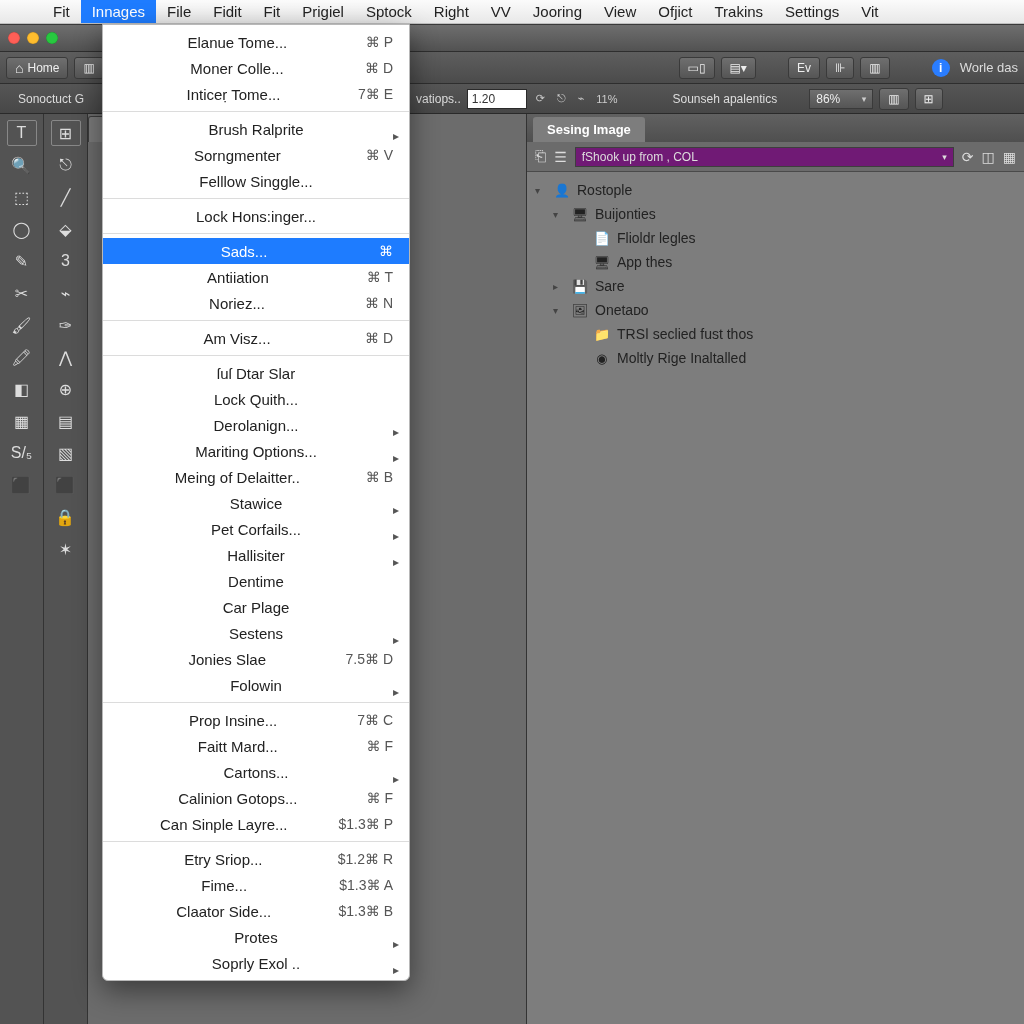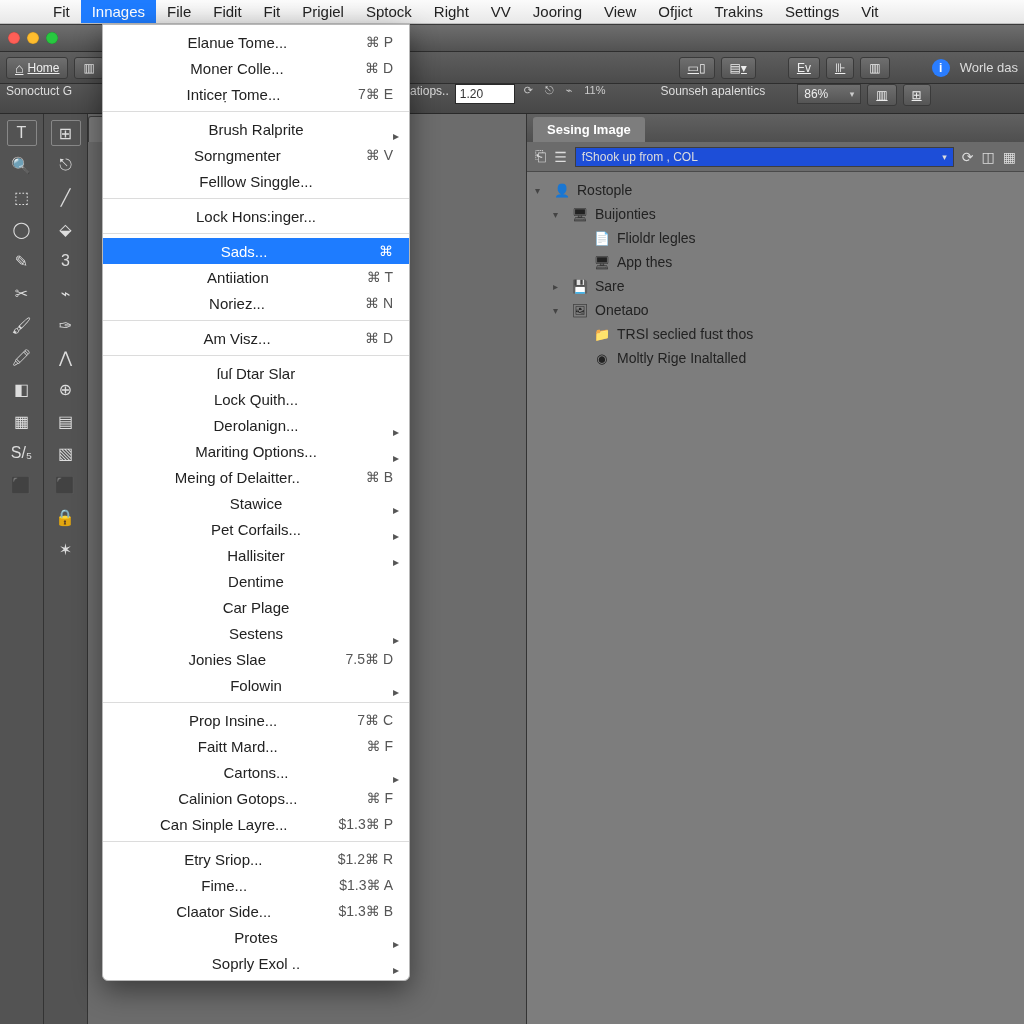--- a/index.html
+++ b/index.html
@@ -11,26 +11,26 @@
   .menubar .mitem { padding: 3px 11px; cursor:default; }
   .menubar .mitem.active { background:#1e7cff; color:#fff; }
 
   
   .winbar { height: 28px; background: linear-gradient(#6e6e6e,#525252); display:flex; align-items:center; padding: 0 8px; border-top:1px solid #3a3a3a; border-bottom:1px solid #2e2e2e; }
   .traffic { display:flex; gap:7px; margin-right:12px; }
   .traffic span { width:12px; height:12px; border-radius:50%; display:block; box-shadow: inset 0 0 1px rgba(0,0,0,.5);}
   .traffic .r{background:#ff5f57;} .traffic .y{background:#ffbd2e;} .traffic .g{background:#28c940;}
 
   .appbar { height:32px; background: linear-gradient(#5e5e5e,#4b4b4b); display:flex; align-items:center; padding:0 6px; gap:6px; color:#ddd; font-size:13px; border-bottom:1px solid #2e2e2e;}
-  .appbar .btn, .optbar .btn { background:linear-gradient(#6f6f6f,#555); border:1px solid #3a3a3a; border-radius:3px; height:22px; min-width:26px; padding:0 8px; display:flex; align-items:center; justify-content:center; color:#eee; font-size:12px;text-decoration:underline;}
+  .appbar .btn, .optbar .btn { background:linear-gradient(#6f6f6f,#555); border:1px solid #3a3a3a; border-radius:3px; height:22px; min-width:26px; padding:0 8px; display:flex; align-items:center; justify-content:center; color:#eee; font-size:12px;}
   .appbar .home-ico::before{content:"⌂"; font-size:14px; margin-right:4px;}
   .appbar .sep{flex:1;}
   .appbar .info-ico{ width:18px;height:18px;border-radius:50%;background:#2a7dff;color:#fff;display:flex;align-items:center;justify-content:center;font-weight:bold;font-size:12px; margin-right:4px;}
 
-  .optbar { height:30px; background: linear-gradient(#565656,#474747); display:flex; padding:0 6px; gap:6px; color:#ddd; font-size:12px; border-bottom:1px solid #2a2a2a;}
+  .optbar { height:30px; background: linear-gradient(#565656,#474747); display:flex; align-items:center; padding:0 18px; gap:6px; color:#ddd; font-size:12px; border-bottom:1px solid #2a2a2a;}
   .optbar .field{ background:#fff; color:#333; border:1px solid #2a2a2a; height:20px; width:60px; padding:0 4px; font-size:12px;}
   .optbar .pct{ background:linear-gradient(#6f6f6f,#555); border:1px solid #3a3a3a; height:20px; width:64px; color:#eee; font-size:12px; padding:0 6px; display:flex; align-items:center; justify-content:space-between;}
   .optbar .pct::after{content:"▾"; font-size:9px; color:#ccc;}
   .optbar .mini{ color:#ccc; font-size:11px; padding:0 3px;}
 
   
   .workspace { position:absolute; top:114px; left:0; right:0; bottom:0; display:flex; }
   .toolcol { width:44px; background:#535353; border-right:1px solid #333; display:flex; flex-direction:column; align-items:center; padding:6px 0; gap:6px;}
   .toolcol2 { width:44px; background:#535353; border-right:1px solid #333; display:flex; flex-direction:column; align-items:center; padding:6px 0; gap:6px;}
   .tool { width:30px; height:26px; display:flex; align-items:center; justify-content:center; color:#ddd; font-size:16px; border-radius:2px;}
@@ -41,21 +41,21 @@
   .doctab { position:absolute; top:0; left:0; height:28px; display:flex; align-items:flex-end;}
   .doctab .tab{ background:#7a7a7a; border:1px solid #3c3c3c; border-bottom:none; height:26px; padding:0 26px 0 12px; font-size:13px; color:#ddd; border-radius:3px 3px 0 0; position:relative; display:flex; align-items:center;}
   .doctab .tab .x{position:absolute;right:6px;color:#ddd;font-size:12px;}
   .doctab .extra{ margin-left:10px; display:flex; gap:10px; color:#ccc; font-size:14px; align-items:center; height:26px;}
 
   
   .rightpanel { position:absolute; top:114px; right:0; width:498px; bottom:0; background:#7d7d7d; border-left:1px solid #333;}
   .rp-tabs{ height:28px; background:linear-gradient(#616161,#4f4f4f); display:flex; align-items:flex-end; padding-left:6px;}
   .rp-tabs .tab{ background:#7d7d7d; color:#ffffff; font-size:13px; font-weight:bold; padding:5px 14px; border-radius:3px 3px 0 0;}
   .rp-tool{ height:30px; background:#6b6b6b; border-bottom:1px solid #4a4a4a; display:flex; align-items:center; padding:0 8px; gap:8px; color:#ddd; font-size:12px;}
-  .rp-tool .combo{ flex:1; background:#1d4ed8; border:1px solid #3e3e3e; height:20px; padding:0 6px; color:#ddd; font-size:12px; display:flex; align-items:center; justify-content:space-between;}
+  .rp-tool .combo{ flex:1; background:#701a75; border:1px solid #3e3e3e; height:20px; padding:0 6px; color:#ddd; font-size:12px; display:flex; align-items:center; justify-content:space-between;}
   .rp-tool .combo::after{content:"▾"; font-size:9px;}
   .rp-tool .ico{ color:#ddd; font-size:14px;}
   .tree{ padding:6px 4px; font-size:14px; color:#222;}
   .trow{ display:flex; align-items:center; height:24px; gap:6px; padding-left:4px;}
   .trow .disclose{ width:12px; font-size:10px; color:#444;}
   .trow .nodeico{ width:18px; height:16px; display:flex; align-items:center; justify-content:center; font-size:13px;}
   .indent1{padding-left:22px;} .indent2{padding-left:44px;}
 
   
   .dropdown { position:absolute; top:24px; left:102px; width:308px; background:#fff; border:1px solid #b8b8b8; border-radius:0 0 6px 6px; box-shadow:0 10px 28px rgba(0,0,0,.45); padding:4px 0; font-size:15px; color:#222; z-index:1000;text-align:center;}

